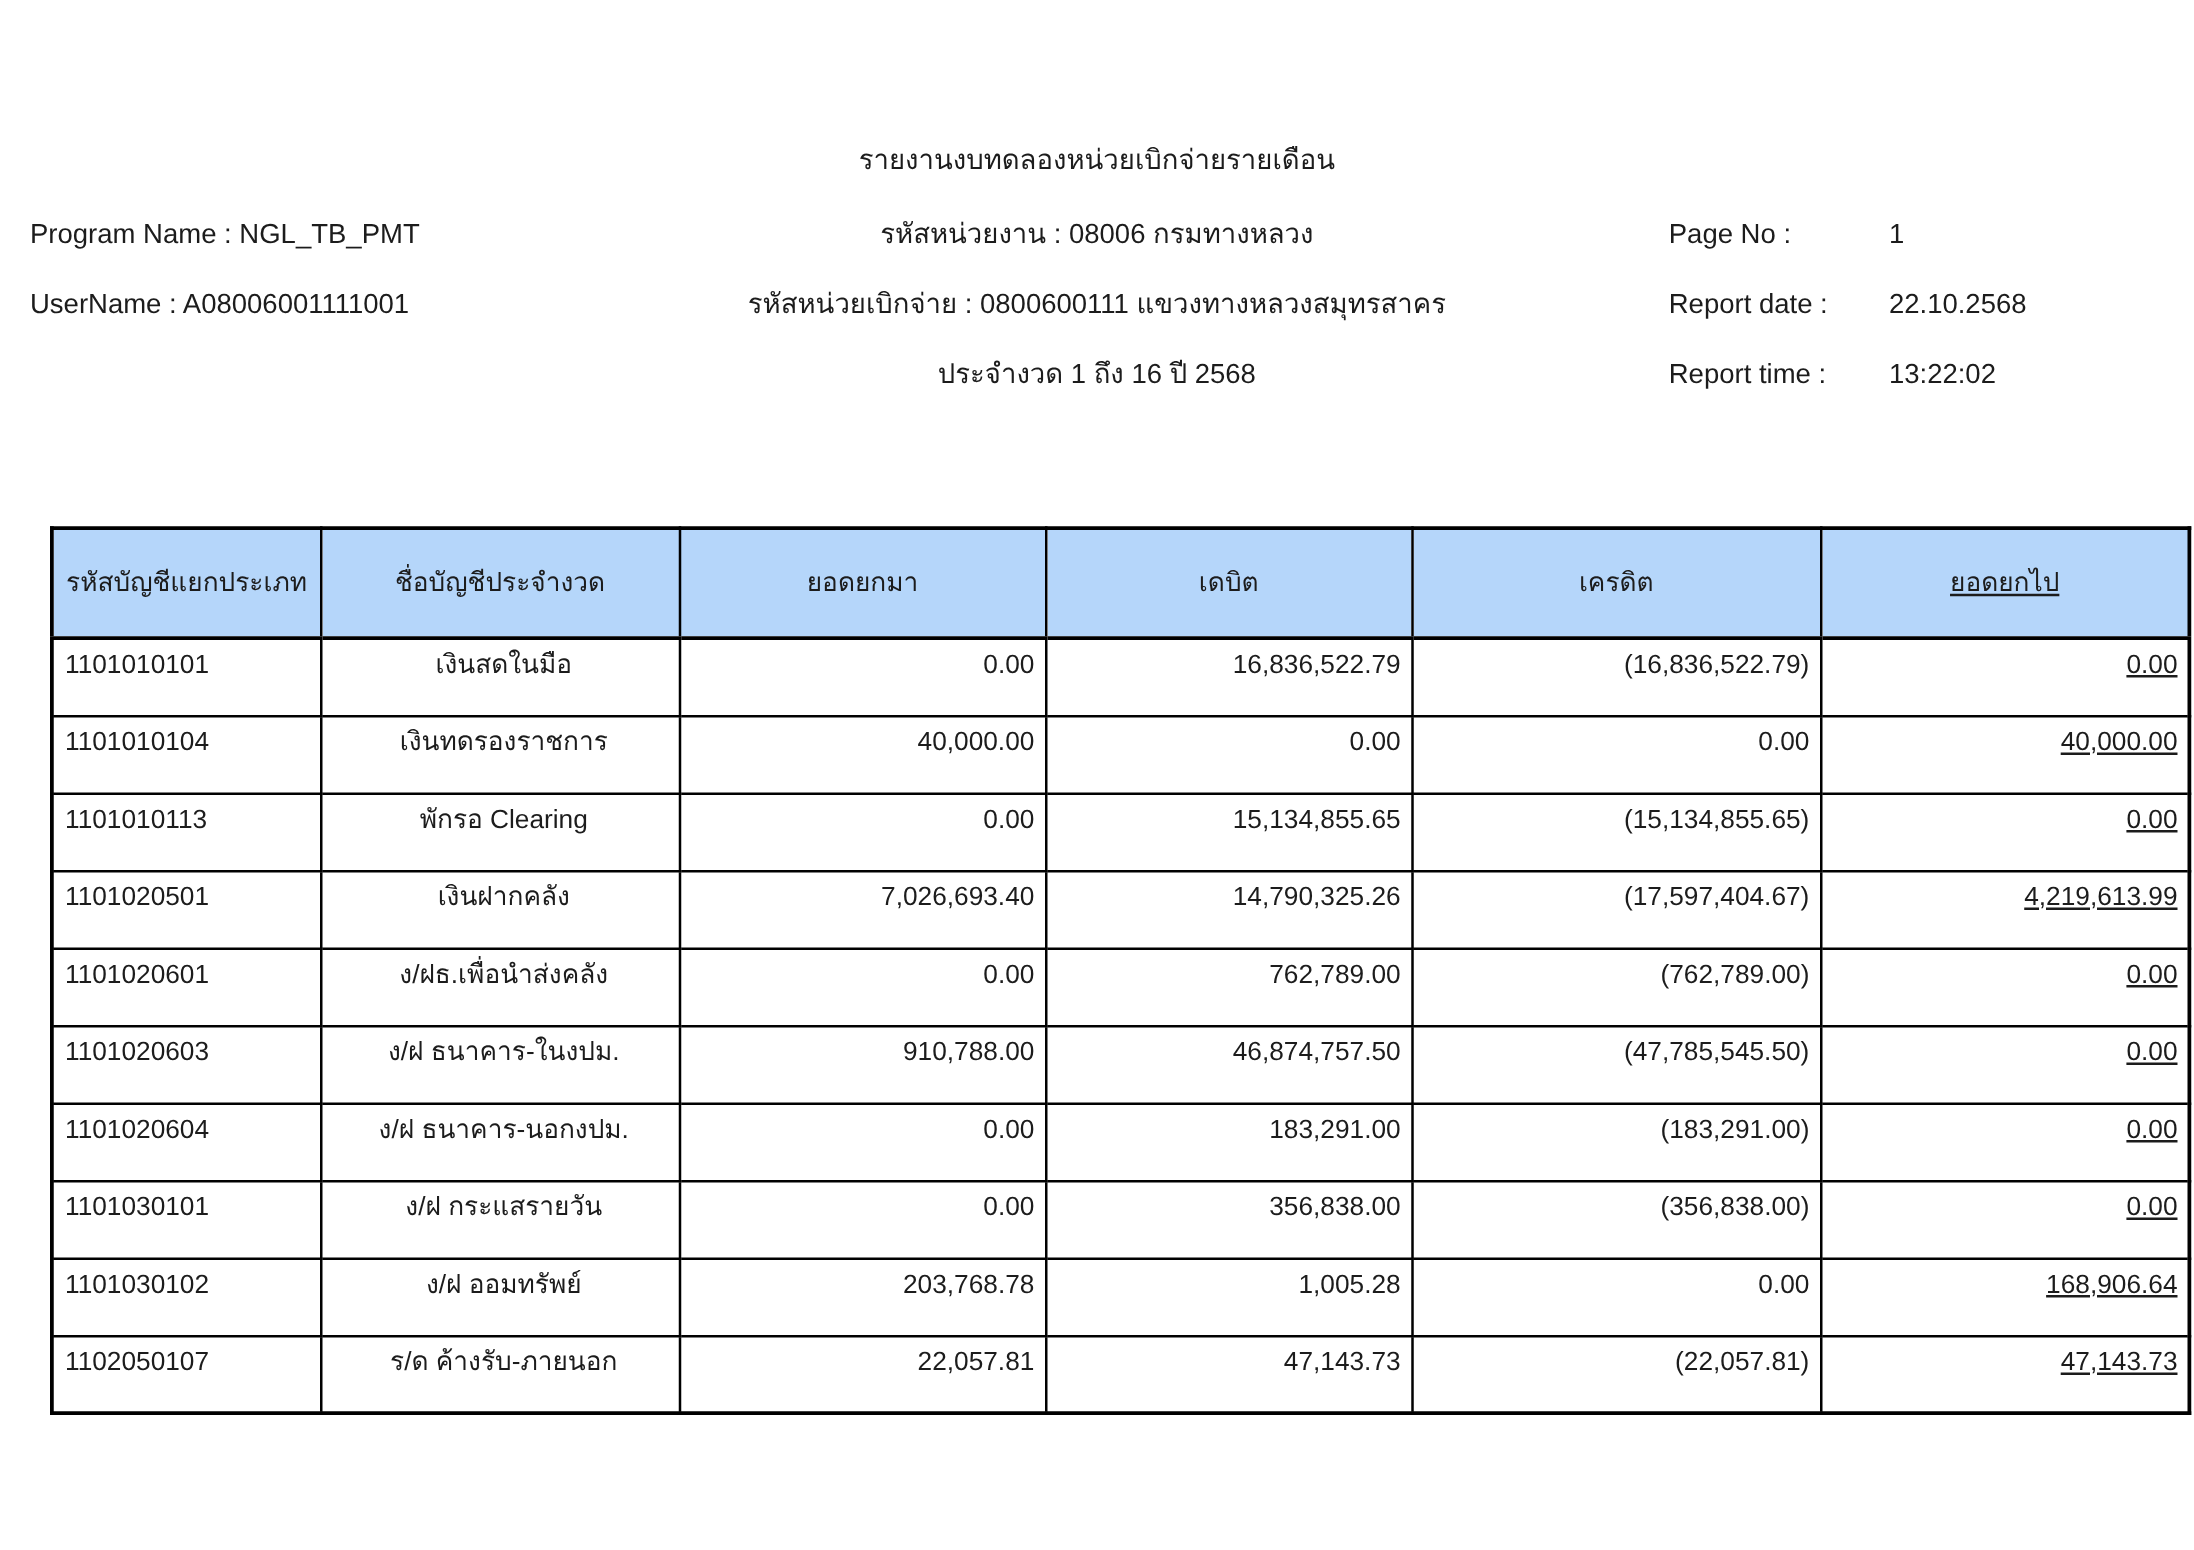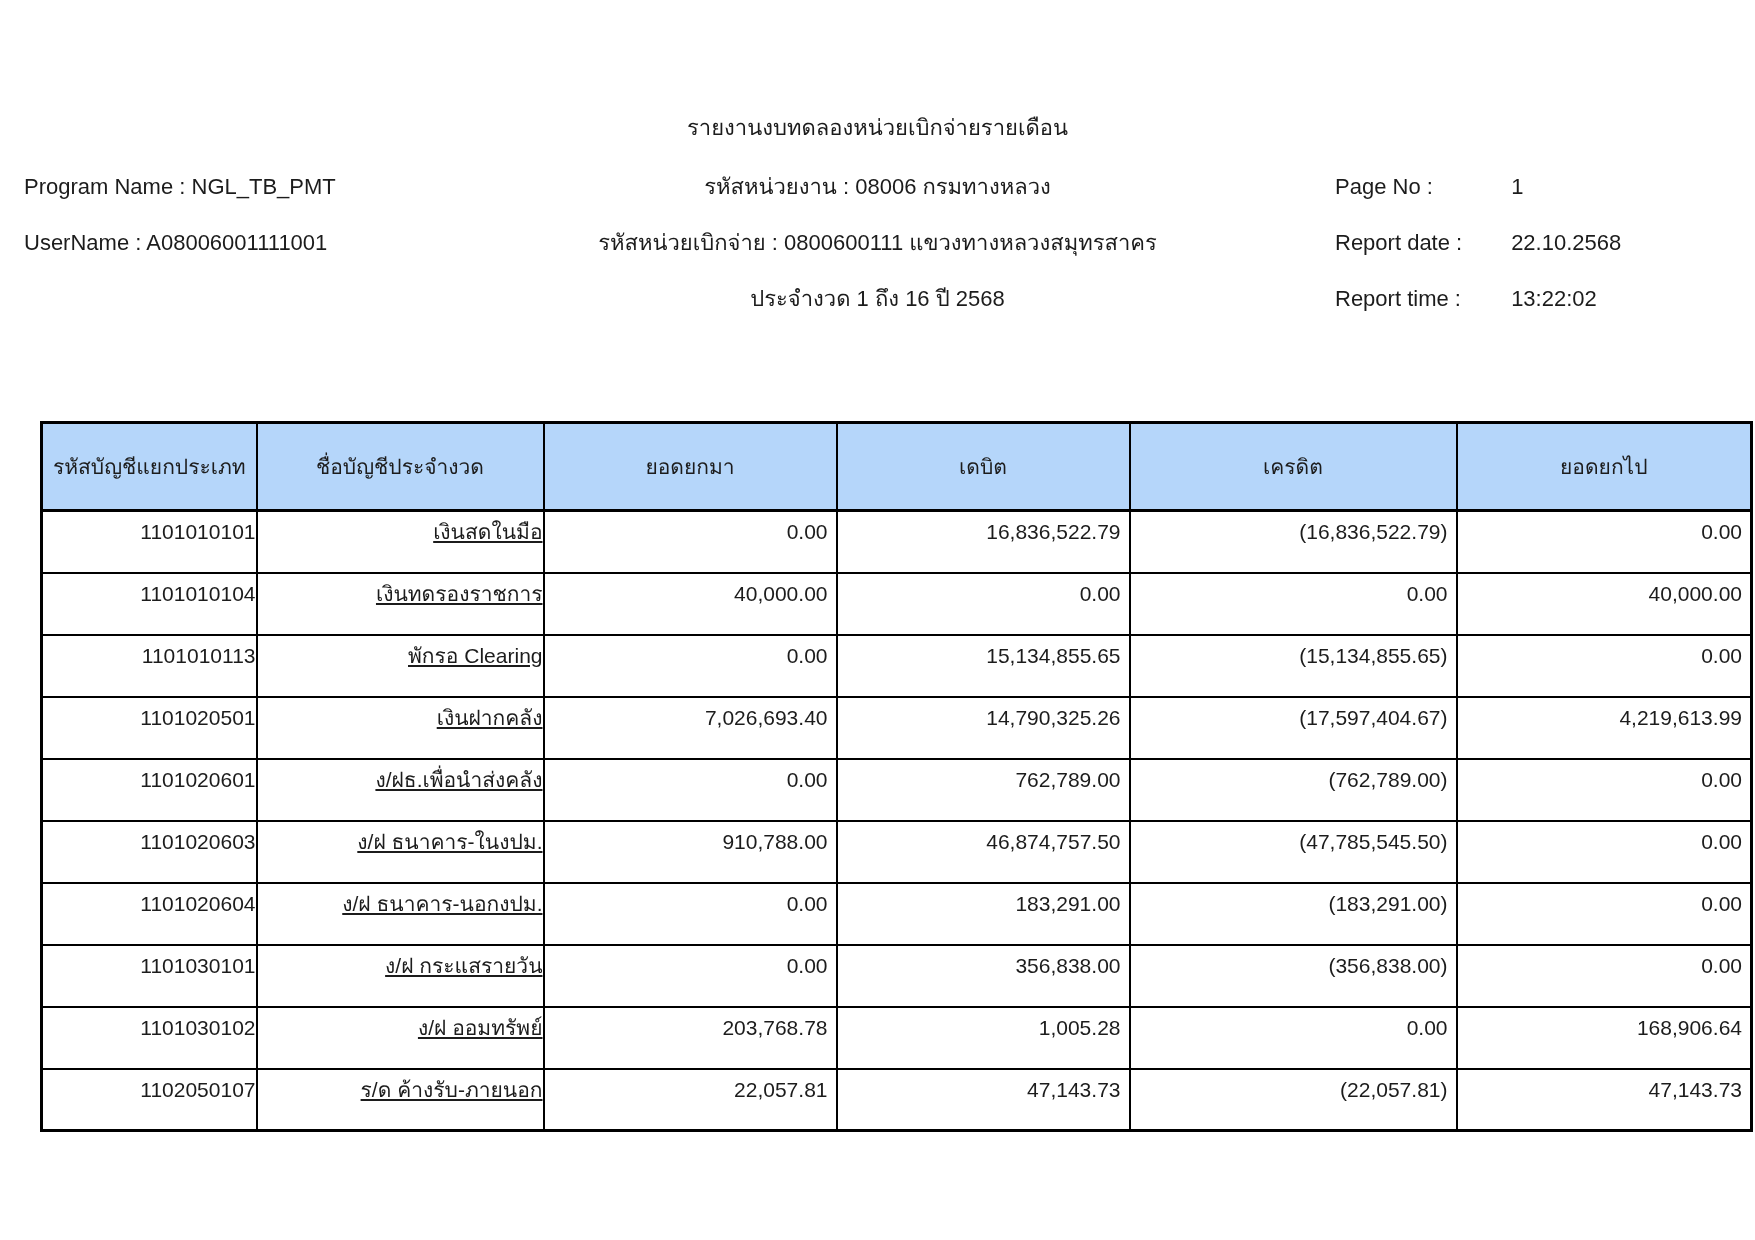--- a/index.html
+++ b/index.html
@@ -37,25 +37,25 @@
   }
   table.tb{border:3px solid var(--border);}
   thead tr{background:var(--header-bg);}
   thead th{
     height:88px;text-align:center;vertical-align:middle;
     font-weight:normal;border-bottom-width:3px !important;
   }
   tbody td{
     height:62px;vertical-align:top;padding-top:6px;
   }
-  td.code{text-align:right;padding-left:9px;}
-  td.name{text-align:right;padding-left:6px;text-decoration:underline;}
+  td.code{text-align:left;padding-left:9px;}
+  td.name{text-align:center;padding-left:6px;}
   td.num{text-align:right;padding-right:8px;}
   .c0{width:215px;} .c1{width:287px;} .c2{width:293px;}
-  .c3{width:293px;} .c4{width:327px;} .c5{width:295px;}
+  .c3{width:293px;} .c4{width:327px;} .c5{width:295px;text-decoration:underline;}
 </style>
 </head>
 <body>
 
 <div class="page">
 
   <div class="report-title">รายงานงบทดลองหน่วยเบิกจ่ายรายเดือน</div>
 
   <div class="info-line info-left row1">Program Name : NGL_TB_PMT</div>
   <div class="info-line info-left row2">UserName : A08006001111001</div>

